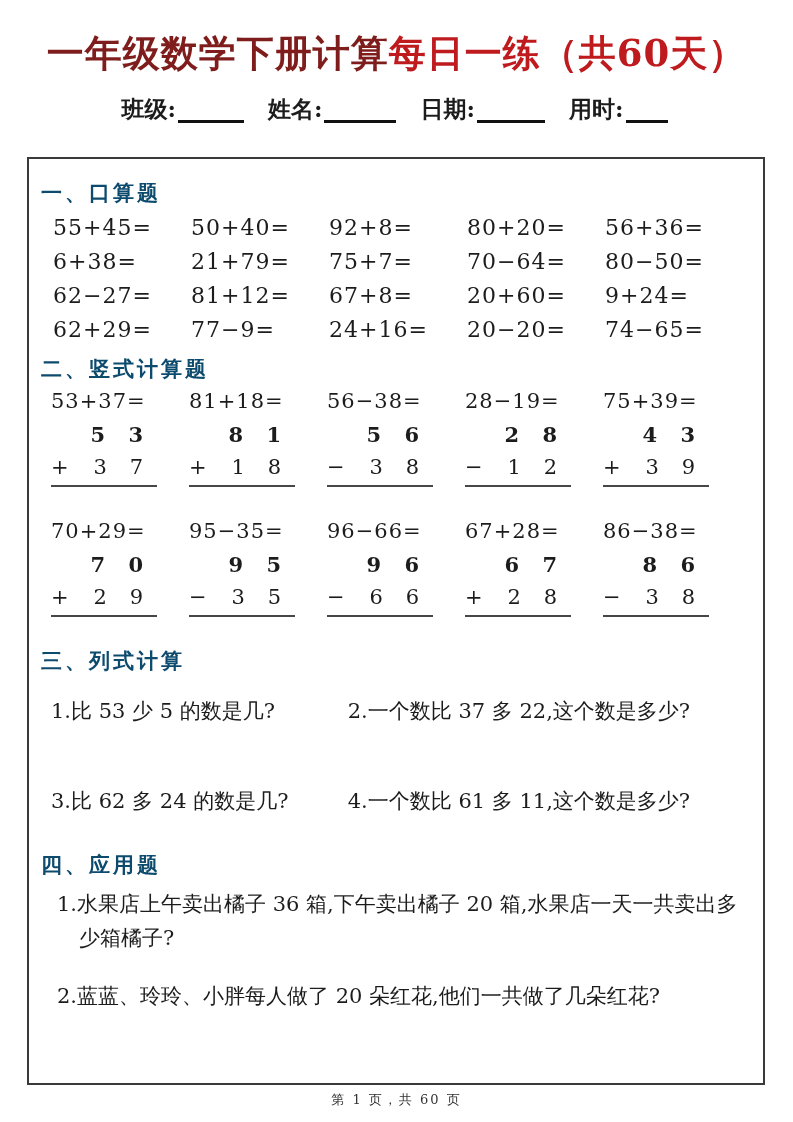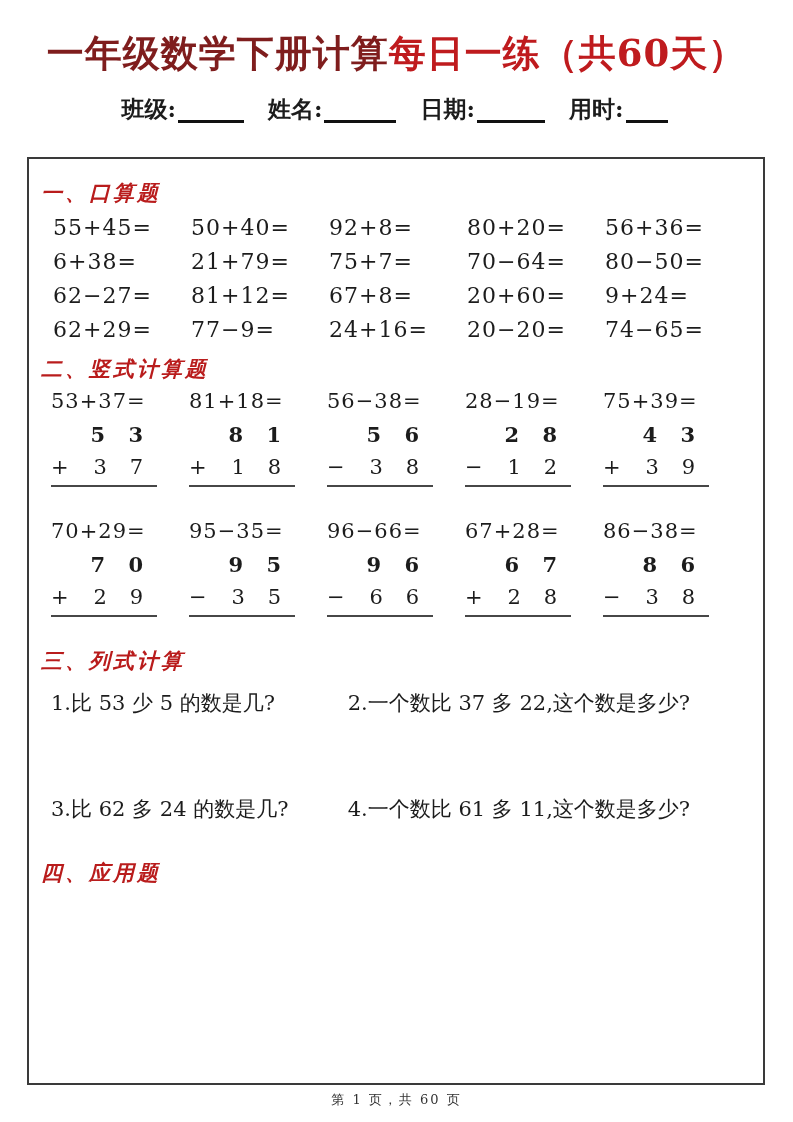--- a/index.html
+++ b/index.html
@@ -19,42 +19,42 @@
   .fields{margin-top:16px;text-align:center;font-size:23px;font-weight:700;white-space:nowrap;}
   .field{margin:0 6px;}
   .blank{display:inline-block;height:1em;border-bottom:3px solid #111111;vertical-align:-6px;margin:0 4px 0 2px;}
   .b1{width:66px;}.b2{width:72px;}.b3{width:68px;}.b4{width:42px;}
 
   
   .sheet{
     box-sizing:border-box;margin:32px 0 0 27px;width:738px;height:928px;
     border:2px solid #3a3a3a;padding:10px 22px;background:#ffffff;
   }
-  h2.section{margin:10px 0 0 -10px;font-size:21px;font-weight:700;color:#b91c1c;letter-spacing:3px;line-height:28px;font-style:italic;}
+  h2.section{margin:10px 0 0 -10px;font-size:21px;font-weight:700;color:#0c4a6e;letter-spacing:3px;line-height:28px;}
   h2.h2-vertical{margin-top:8px;}
   h2.h2-expr{margin-top:30px;}
   h2.h2-word{margin-top:34px;}
 
   
   .oral-grid{display:grid;grid-template-columns:repeat(5,1fr);margin-top:4px;font-size:22px;line-height:34px;}
   .oral-cell{letter-spacing:1px;padding-left:2px;white-space:nowrap;}
 
   
   .vrow{display:grid;grid-template-columns:repeat(5,1fr);margin-top:2px;}
   .vrow2{margin-top:28px;}
   .vblock{width:106px;font-size:21px;}
   .veq{line-height:32px;letter-spacing:1px;white-space:nowrap;}
   .vstack{margin-top:2px;}
   .vtop{text-align:right;padding-right:14px;line-height:32px;word-spacing:16px;white-space:nowrap;font-weight:bold;}
   .vbot{display:flex;justify-content:space-between;padding-right:14px;line-height:32px;white-space:nowrap;}
   .vdigits{word-spacing:16px;}
   .vline{border-bottom:2px solid #474747;margin-top:2px;}
 
   
-  .expr-grid{display:grid;grid-template-columns:43% 57%;row-gap:74px;margin-top:12px;font-size:21px;line-height:32px;}
+  .expr-grid{display:grid;grid-template-columns:43% 57%;row-gap:58px;margin-top:20px;font-size:21px;line-height:32px;}
   .expr-item{white-space:nowrap;}
 
   
   .word-items{font-size:21px;line-height:34px;}
   .wp{margin:8px 0 0 6px;padding-left:22px;text-indent:-22px;}
   .wp2{margin-top:24px;}
 
   
   .footer{margin-top:6px;text-align:center;font-size:13px;letter-spacing:2px;color:#333333;}
 </style>
@@ -218,18 +218,22 @@
 
     <h2 class="section h2-expr">三、列式计算</h2>
     <div class="expr-grid">
       <div class="expr-item">1.比 53 少 5 的数是几?</div>
       <div class="expr-item">2.一个数比 37 多 22,这个数是多少?</div>
       <div class="expr-item">3.比 62 多 24 的数是几?</div>
       <div class="expr-item">4.一个数比 61 多 11,这个数是多少?</div>
     </div>
 
     <h2 class="section h2-word">四、应用题</h2>
+    <div class="word-items">
+      <p class="wp">1.水果店上午卖出橘子 36 箱,下午卖出橘子 20 箱,水果店一天一共卖出多少箱橘子?</p>
+      <p class="wp wp2">2.蓝蓝、玲玲、小胖每人做了 20 朵红花,他们一共做了几朵红花?</p>
+    </div>
 
   </div>
 
   <div class="footer">第 1 页，共 60 页</div>
 
 </div>
 
 </body></html>

